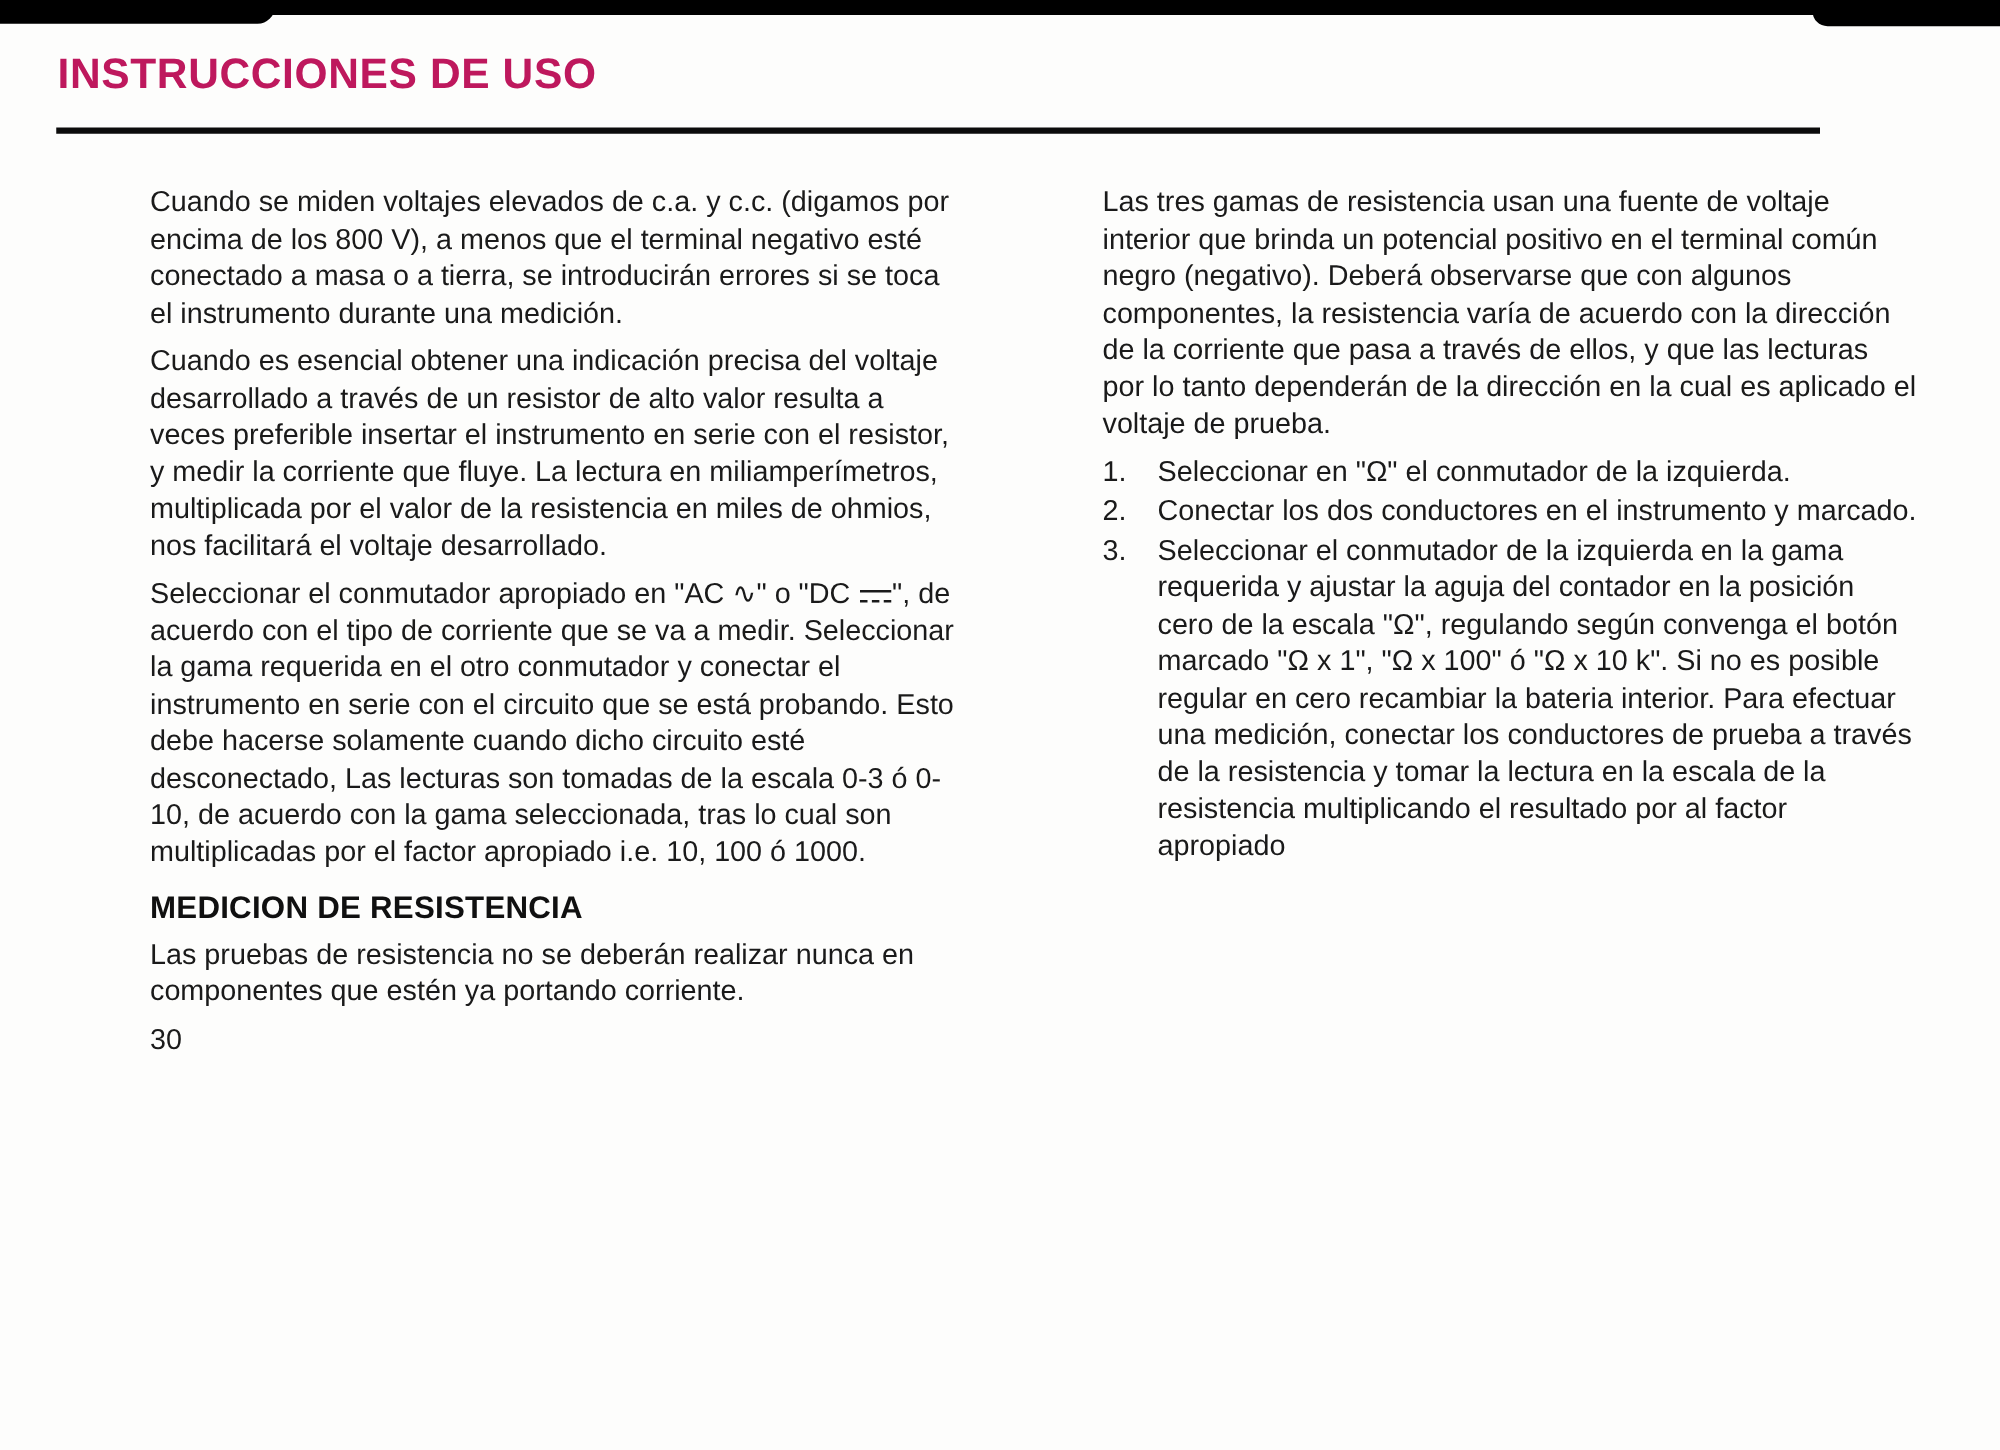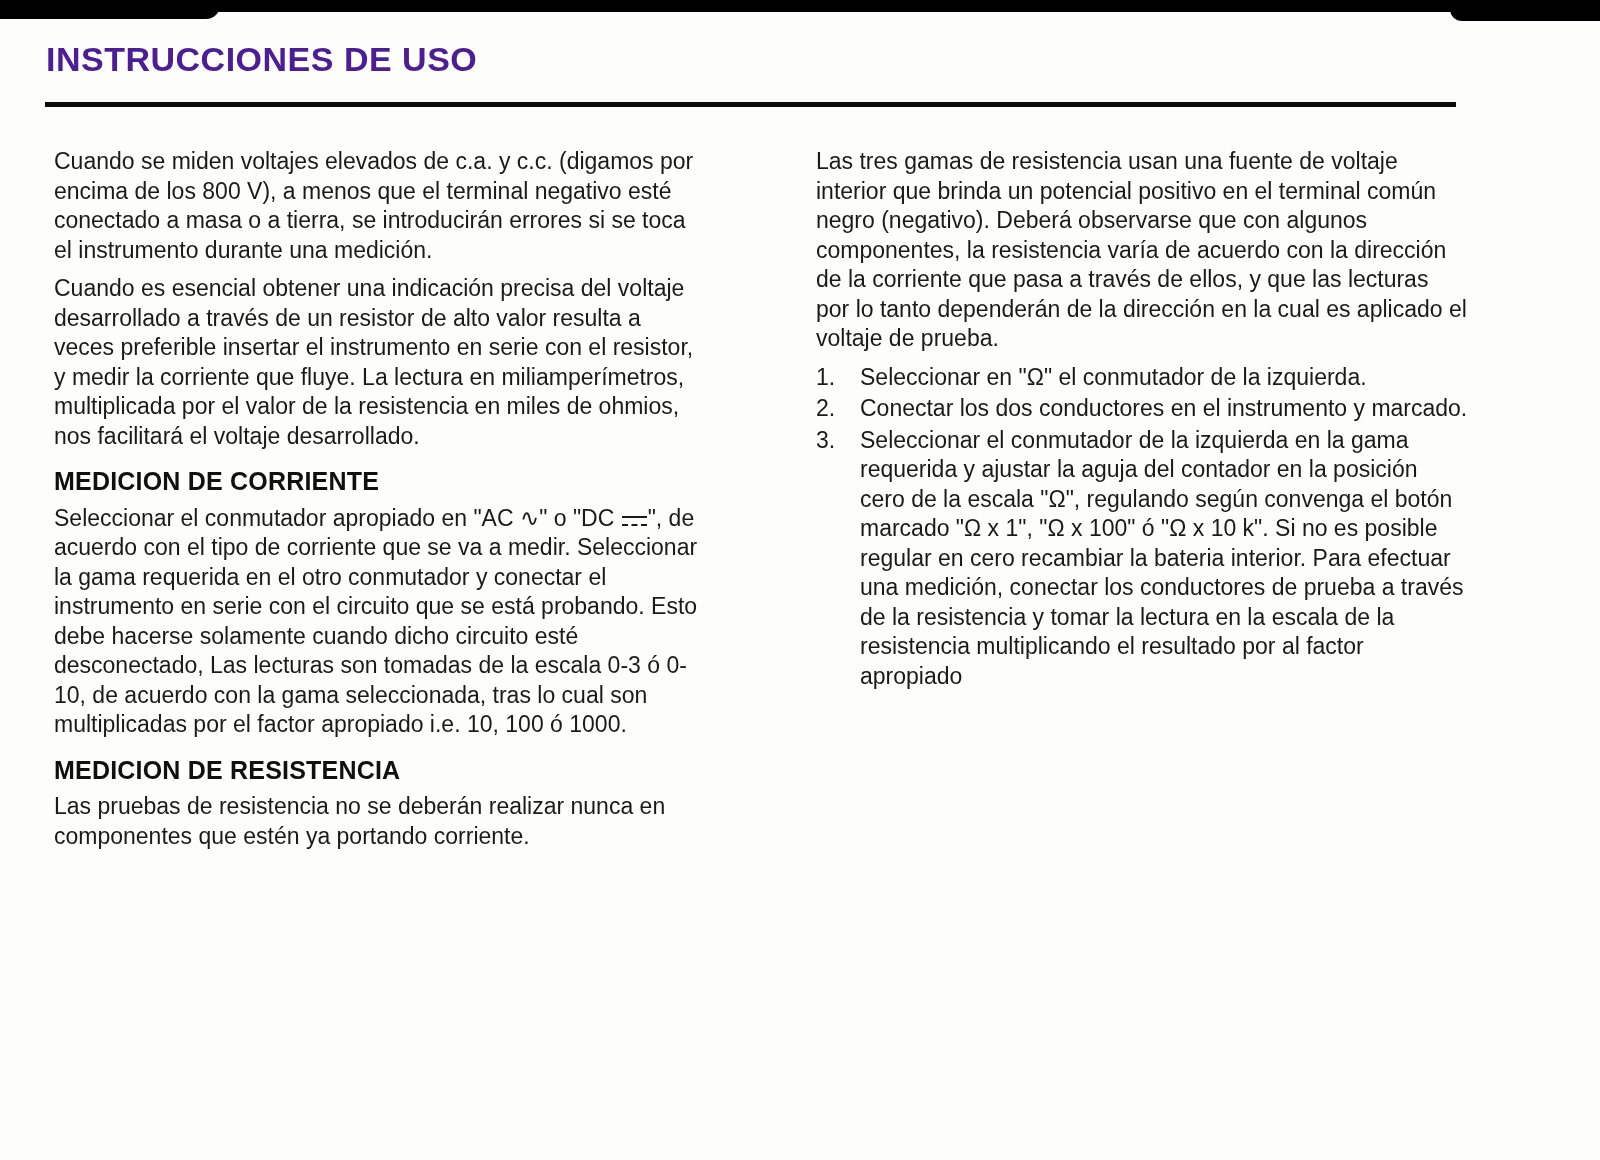--- a/index.html
+++ b/index.html
@@ -32,32 +32,33 @@
     top: 0; right: 0;
     width: 150px; height: 21px;
     background: #000;
     border-radius: 0 0 0 12px;
   }
   .page-title {
     margin: 40px 14px 0 46px;
     font-size: 34px;
     font-weight: 700;
     letter-spacing: 0.5px;
-    color: #4c1d95;
+    color: #be185d;
   }
   .title-rule {
     margin: 23px 144px 0 45px;
     height: 5px;
     background: #0c0c0c;
     border: none;
   }
   .columns {
     display: flex;
     margin: 40px 0 0 54px;
     gap: 110px;
+    justify-content: center;
   }
   .col {
     width: 652px;
     font-size: 23px;
     line-height: 29.5px;
     color: #1a1a1a;
   }
   .col p { margin: 0 0 9px 0; }
   .section-heading {
     font-size: 25px;
@@ -108,26 +109,26 @@
 
 <h1 class="page-title">INSTRUCCIONES DE USO</h1>
 <hr class="title-rule">
 
 <div class="columns">
 
   <div class="col">
     <p>Cuando se miden voltajes elevados de c.a. y c.c. (digamos por encima de los 800 V), a menos que el terminal negativo esté conectado a masa o a tierra, se introducirán errores si se toca el instrumento durante una medición.</p>
     <p>Cuando es esencial obtener una indicación precisa del voltaje desarrollado a través de un resistor de alto valor resulta a veces preferible insertar el instrumento en serie con el resistor, y medir la corriente que fluye. La lectura en miliamperímetros, multiplicada por el valor de la resistencia en miles de ohmios, nos facilitará el voltaje desarrollado.</p>
 
-    <h2 class="section-heading">MEDICION DE CORRIENTE</h2>
     <p><span>Seleccionar el conmutador apropiado en "AC ∿" o "DC </span><span class="dc-sym"></span><span>", de acuerdo con el tipo de corriente que se va a medir. Seleccionar la gama requerida en el otro conmutador y conectar el instrumento en serie con el circuito que se está probando. Esto debe hacerse solamente cuando dicho circuito esté desconectado, Las lecturas son tomadas de la escala 0-3 ó 0-10, de acuerdo con la gama seleccionada, tras lo cual son multiplicadas por el factor apropiado i.e. 10, 100 ó 1000.</span></p>
 
     <h2 class="section-heading">MEDICION DE RESISTENCIA</h2>
     <p>Las pruebas de resistencia no se deberán realizar nunca en componentes que estén ya portando corriente.</p>
 
+    <div class="page-number">30</div>
   </div>
 
   <div class="col">
     <p>Las tres gamas de resistencia usan una fuente de voltaje interior que brinda un potencial positivo en el terminal común negro (negativo). Deberá observarse que con algunos componentes, la resistencia varía de acuerdo con la dirección de la corriente que pasa a través de ellos, y que las lecturas por lo tanto dependerán de la dirección en la cual es aplicado el voltaje de prueba.</p>
 
     <ol class="steps">
       <li>
         <span class="li-num">1.</span>
         <span class="li-text">Seleccionar en "Ω" el conmutador de la izquierda.</span>
       </li>

